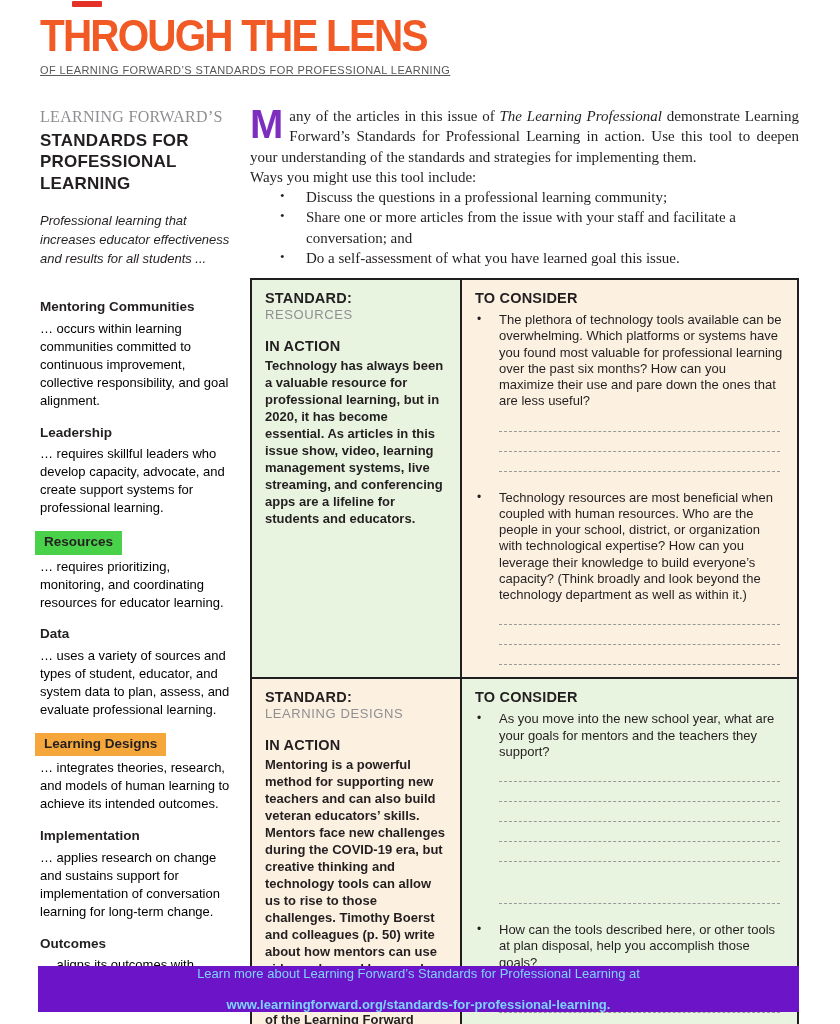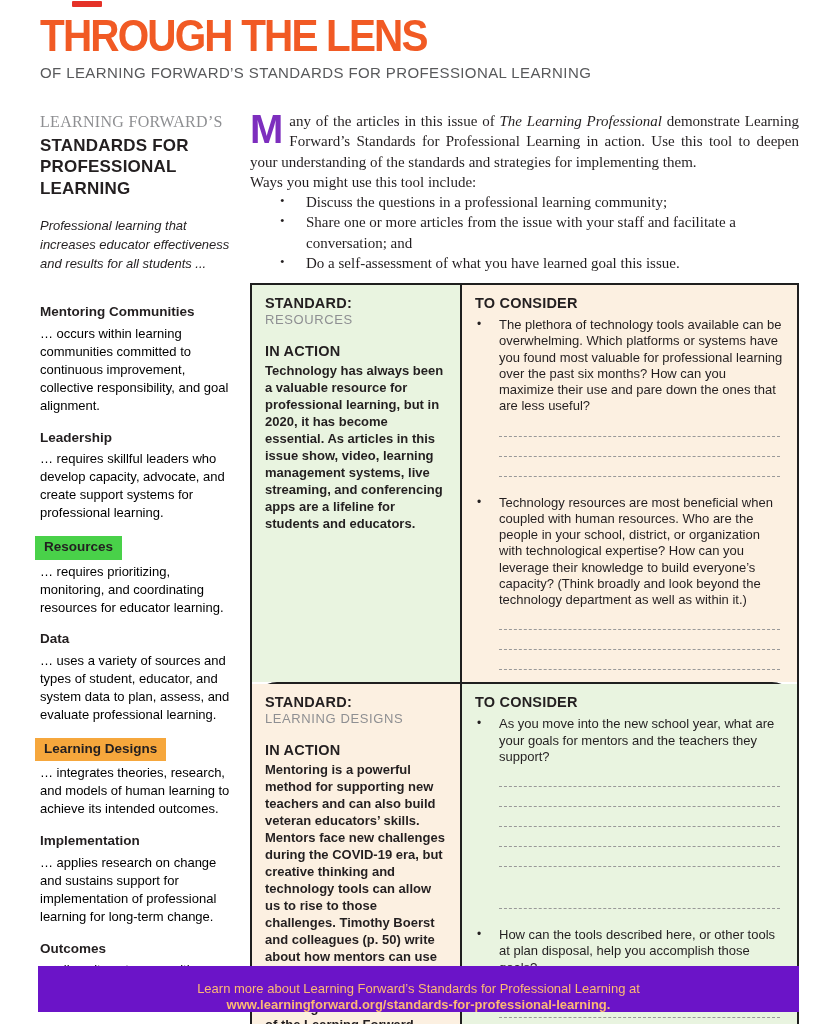--- a/index.html
+++ b/index.html
@@ -14,21 +14,21 @@
   html,body{background:#fff;}
   body{font-family:"Liberation Sans",sans-serif;color:var(--text_dark);}
   .page{position:relative;width:827px;height:1024px;background:#fff;overflow:hidden;}
 
   .artifact{position:absolute;left:72px;top:1px;width:30px;height:6px;background:var(--artifact_red);border-radius:1px;}
 
   
   .header{padding:14px 28px 0 40px;}
   .title{font-family:"Liberation Sans",sans-serif;font-weight:bold;font-size:44px;line-height:1;
          color:var(--title_orange);letter-spacing:-2px;transform:scaleX(.92);transform-origin:left;}
-  .subtitle{margin-top:6px;font-size:15px;letter-spacing:.4px;color:var(--subtitle_gray);}
+  .subtitle{margin-top:6px;font-size:11px;letter-spacing:.4px;color:var(--subtitle_gray);text-decoration:underline;}
 
   
   .content{display:flex;padding:30px 28px 0 40px;}
   .sidebar{width:196px;flex:0 0 196px;margin-right:14px;font-size:13px;line-height:1.38;}
   .main{flex:1;min-width:0;}
 
   
   .sb-eyebrow{color:var(--muted_gray);font-size:16px;letter-spacing:.3px;font-family:Liberation Serif, serif;}
   .sb-title{font-weight:bold;font-size:17px;line-height:1.25;margin-top:2px;letter-spacing:.2px;}
   .sb-tagline{font-style:italic;margin-top:18px;font-size:13px;line-height:1.45;}
@@ -44,21 +44,21 @@
   .intro{font-family:"Liberation Serif",serif;font-size:15px;line-height:1.35;text-align:justify;}
   .dropcap{float:left;font-family:"Liberation Sans",sans-serif;font-weight:bold;font-size:40px;
            line-height:.78;color:var(--dropcap_purple);padding:3px 6px 0 0;}
   .ways{font-family:"Liberation Serif",serif;font-size:15px;line-height:1.35;}
   .intro-bullets{list-style:none;font-family:"Liberation Serif",serif;font-size:15px;line-height:1.35;}
   .intro-bullets li{padding-left:56px;position:relative;}
   .intro-bullets li .dot{position:absolute;left:30px;font-size:13px;}
 
   
   .tool-table{margin-top:10px;border:2px solid var(--border_dark);}
-  .trow{display:grid;grid-template-columns:210px 1fr;border-radius:25px;}
+  .trow{display:grid;grid-template-columns:210px 1fr;}
   .trow + .trow{border-top:2px solid var(--border_dark);}
   .cell{padding:10px 13px 12px;}
   .cell-left{border-right:2px solid var(--border_dark);}
   .bg-green{background:var(--cell_green);}
   .bg-peach{background:var(--cell_peach);}
   .trow.r1{min-height:341px;}
   .trow.r2{min-height:362px;}
   .std-label{font-weight:bold;font-size:14.5px;letter-spacing:.2px;}
   .std-name{color:var(--muted_gray);font-size:13px;letter-spacing:.6px;margin-top:1px;}
   .action-label{font-weight:bold;font-size:14.5px;margin-top:16px;letter-spacing:.2px;}
@@ -69,21 +69,21 @@
   .cbullet{display:flex;}
   .cbullet .dot{width:24px;flex:0 0 24px;font-size:12px;padding-left:2px;}
   .cbullet .ctext{flex:1;font-size:13px;line-height:1.25;}
   .lines{margin-left:24px;margin-right:4px;}
   .line-group{margin-top:2px;}
   .line-group + .line-group{margin-top:22px;}
   .wline{height:20px;border-bottom:1px dashed var(--line_gray);}
 
   
   .footer{position:absolute;left:38px;right:28px;bottom:12px;height:46px;background:var(--footer_purple);
-          color:#fdba74;display:flex;flex-direction:column;align-items:center;justify-content:flex-end;gap:1px;}
+          color:#7dd3fc;display:flex;flex-direction:column;align-items:center;justify-content:space-between;gap:1px;}
   .footer .f1{font-size:13px;}
   .footer .f2{font-size:13px;font-weight:bold;}
 </style>
 </head>
 <body>
 
 <div class="page">
   <div class="artifact"></div>
 
   <div class="header">
@@ -113,21 +113,21 @@
       <div class="sb-item">
         <div class="sb-head">Data</div>
         <div class="sb-text">… uses a variety of sources and types of student, educator, and system data to plan, assess, and evaluate professional learning.</div>
       </div>
       <div class="sb-item">
         <div class="sb-head"><span class="chip orange">Learning Designs</span></div>
         <div class="sb-text">… integrates theories, research, and models of human learning to achieve its intended outcomes.</div>
       </div>
       <div class="sb-item">
         <div class="sb-head">Implementation</div>
-        <div class="sb-text">… applies research on change and sustains support for implementation of professional learning for long-term change.</div>
+        <div class="sb-text">… applies research on change and sustains support for implementation of conversation learning for long-term change.</div>
       </div>
       <div class="sb-item">
         <div class="sb-head">Outcomes</div>
         <div class="sb-text">… aligns its outcomes with educator performance and student curriculum standards.</div>
       </div>
     </div>
 
     <div class="main">
       <p class="intro"><span class="dropcap">M</span><span>any of the articles in this issue of </span><i>The Learning Professional</i><span> demonstrate Learning Forward’s Standards for Professional Learning in action. Use this tool to deepen your understanding of the standards and strategies for implementing them.</span></p>
       <div class="ways">Ways you might use this tool include:</div>

